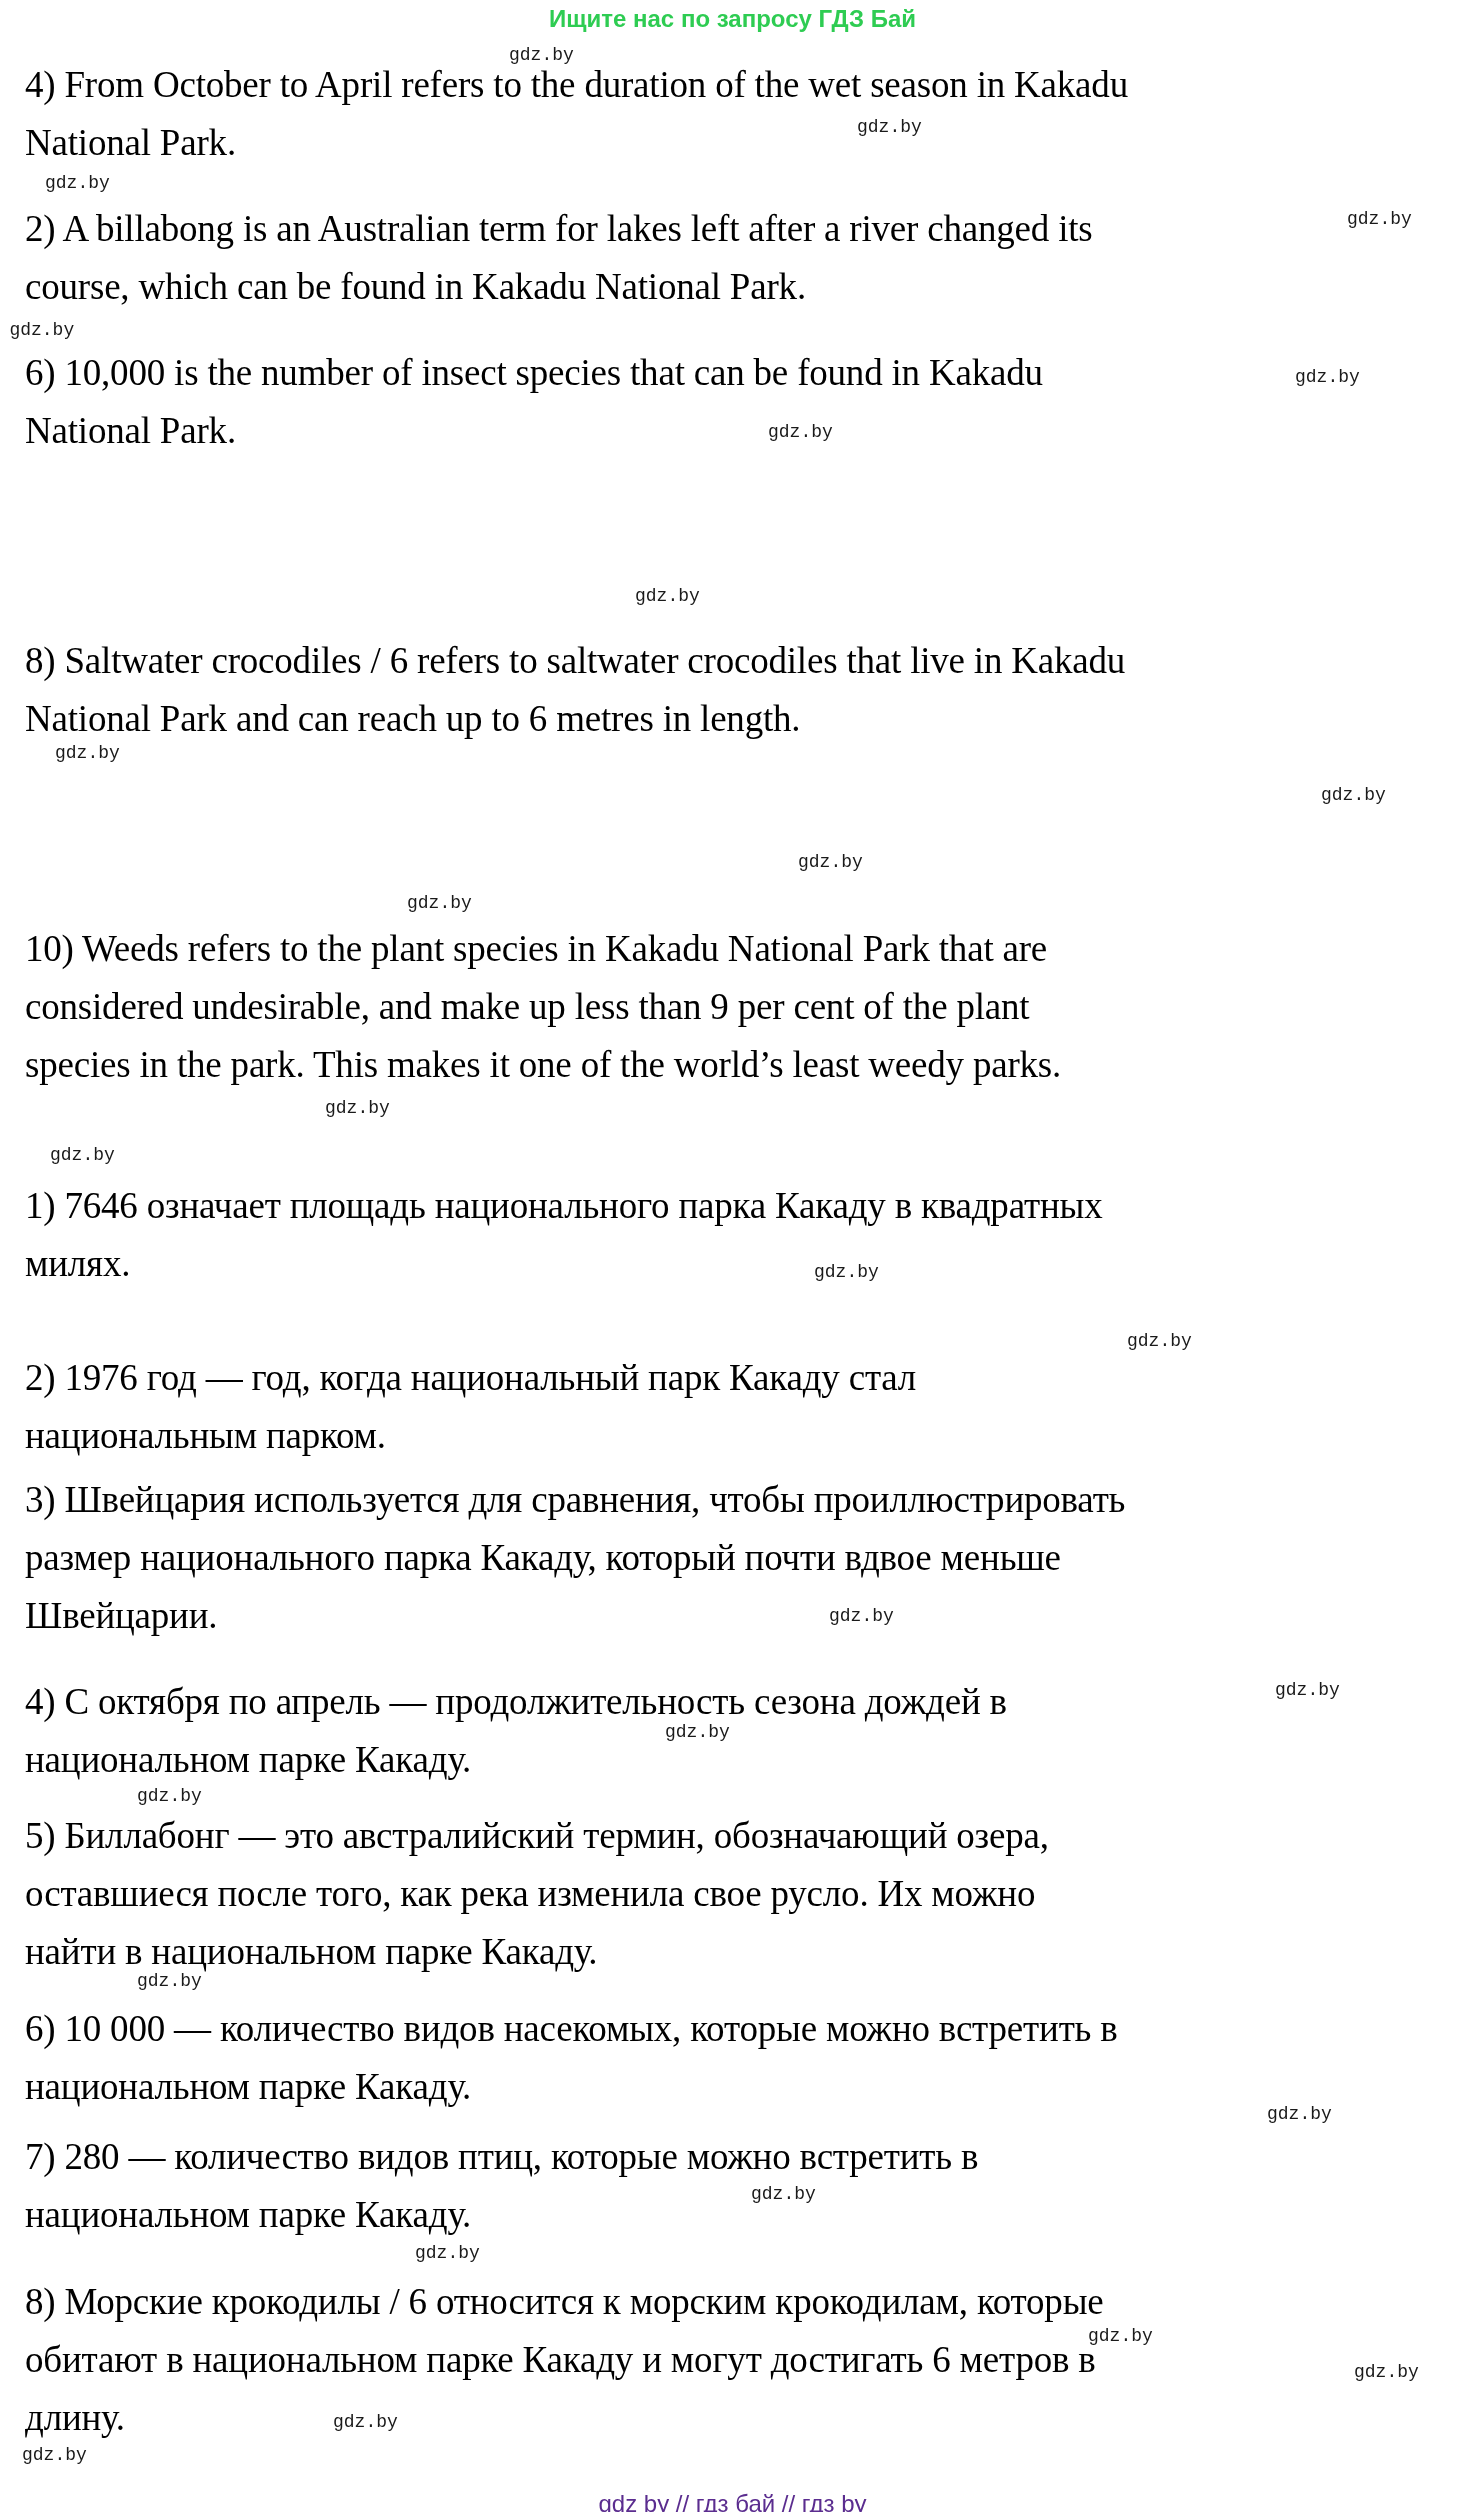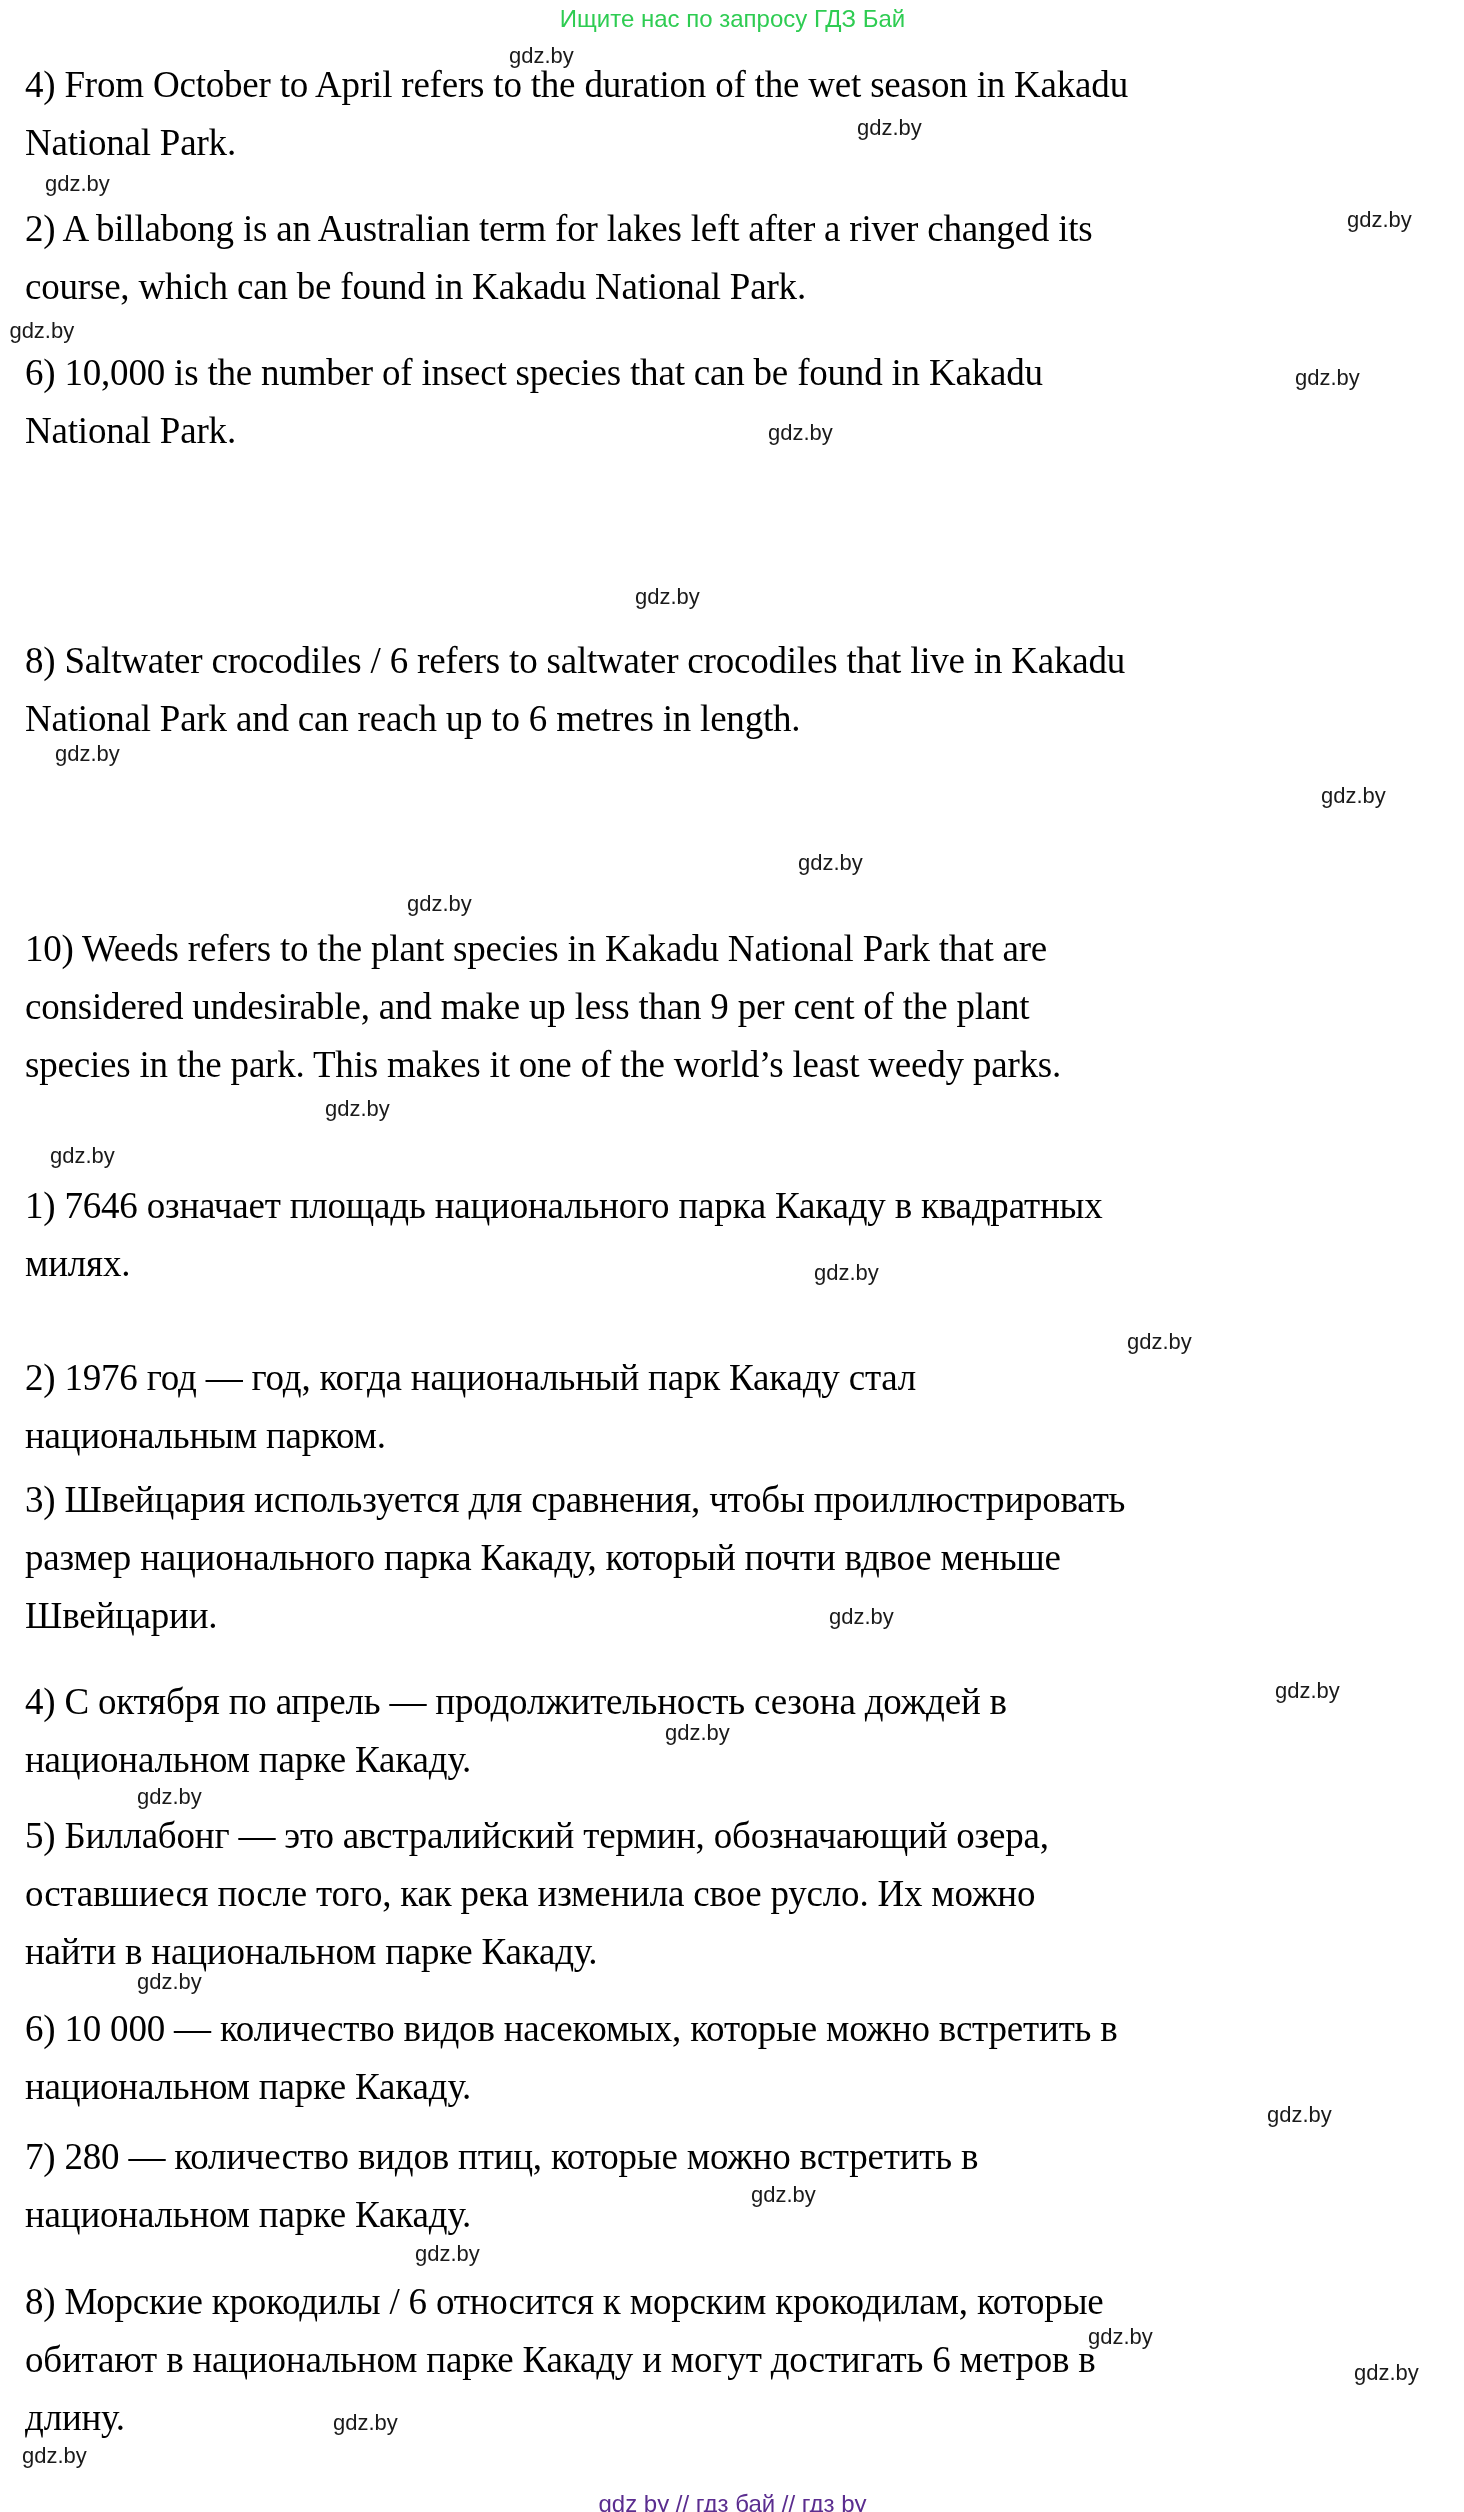--- a/index.html
+++ b/index.html
@@ -11,36 +11,36 @@
     overflow: hidden;
     font-family: "Liberation Serif", "DejaVu Serif", serif;
   }
   .banner {
     position: absolute;
     left: 0; right: 0;
     top: 4.7px;
     text-align: center;
     font-family: "Liberation Sans", "DejaVu Sans", sans-serif;
     font-size: 24px;
-    font-weight: 400;
+    font-weight: 700;
   }
   .para {
     position: absolute;
     left: 25px;
     width: 1400px;
     color: #000000;
     font-size: 37px;
     line-height: 58px;
     white-space: pre-line;
     letter-spacing: -0.2px;
   }
   .wm {
     position: absolute;
-    font-family: Liberation Sans, sans-serif;
-    font-size: 22px;
+    font-family: Liberation Mono, monospace;
+    font-size: 18px;
     line-height: 23.5px;
     font-weight: 400;
   }
   .footer {
     position: absolute;
     left: 0; right: 0;
     top: 2479px;
     text-align: center;
     font-family: "Liberation Sans", "DejaVu Sans", sans-serif;
     font-size: 24px;

